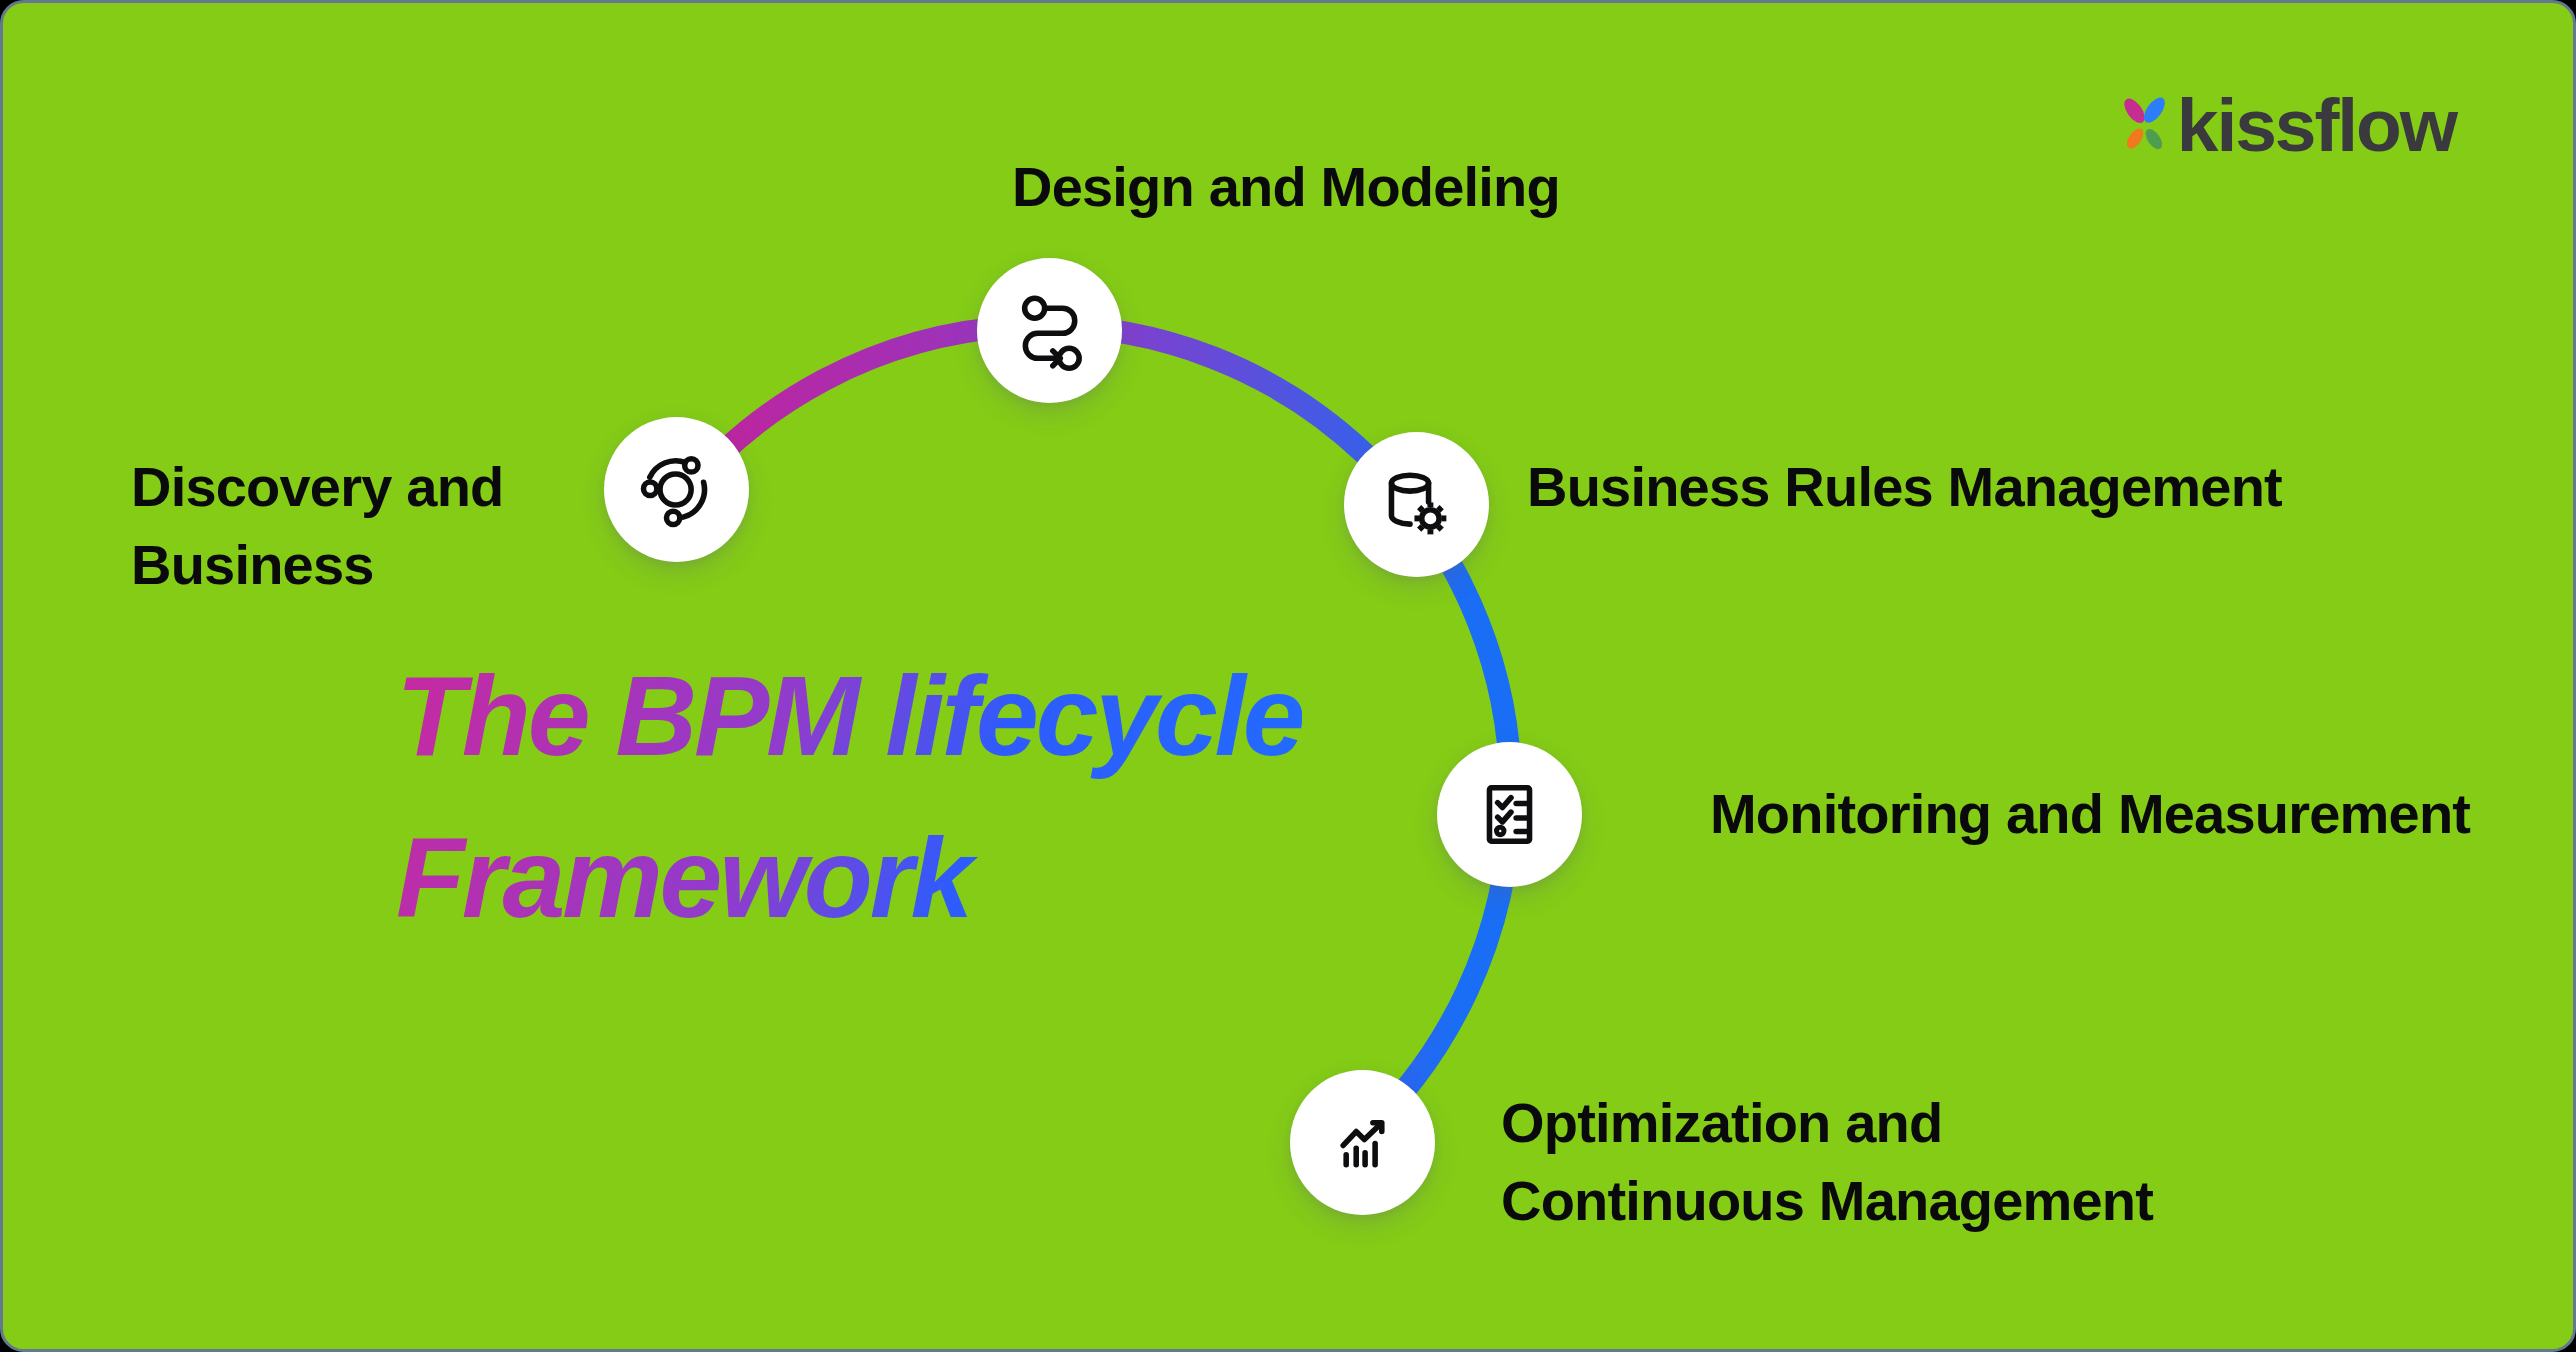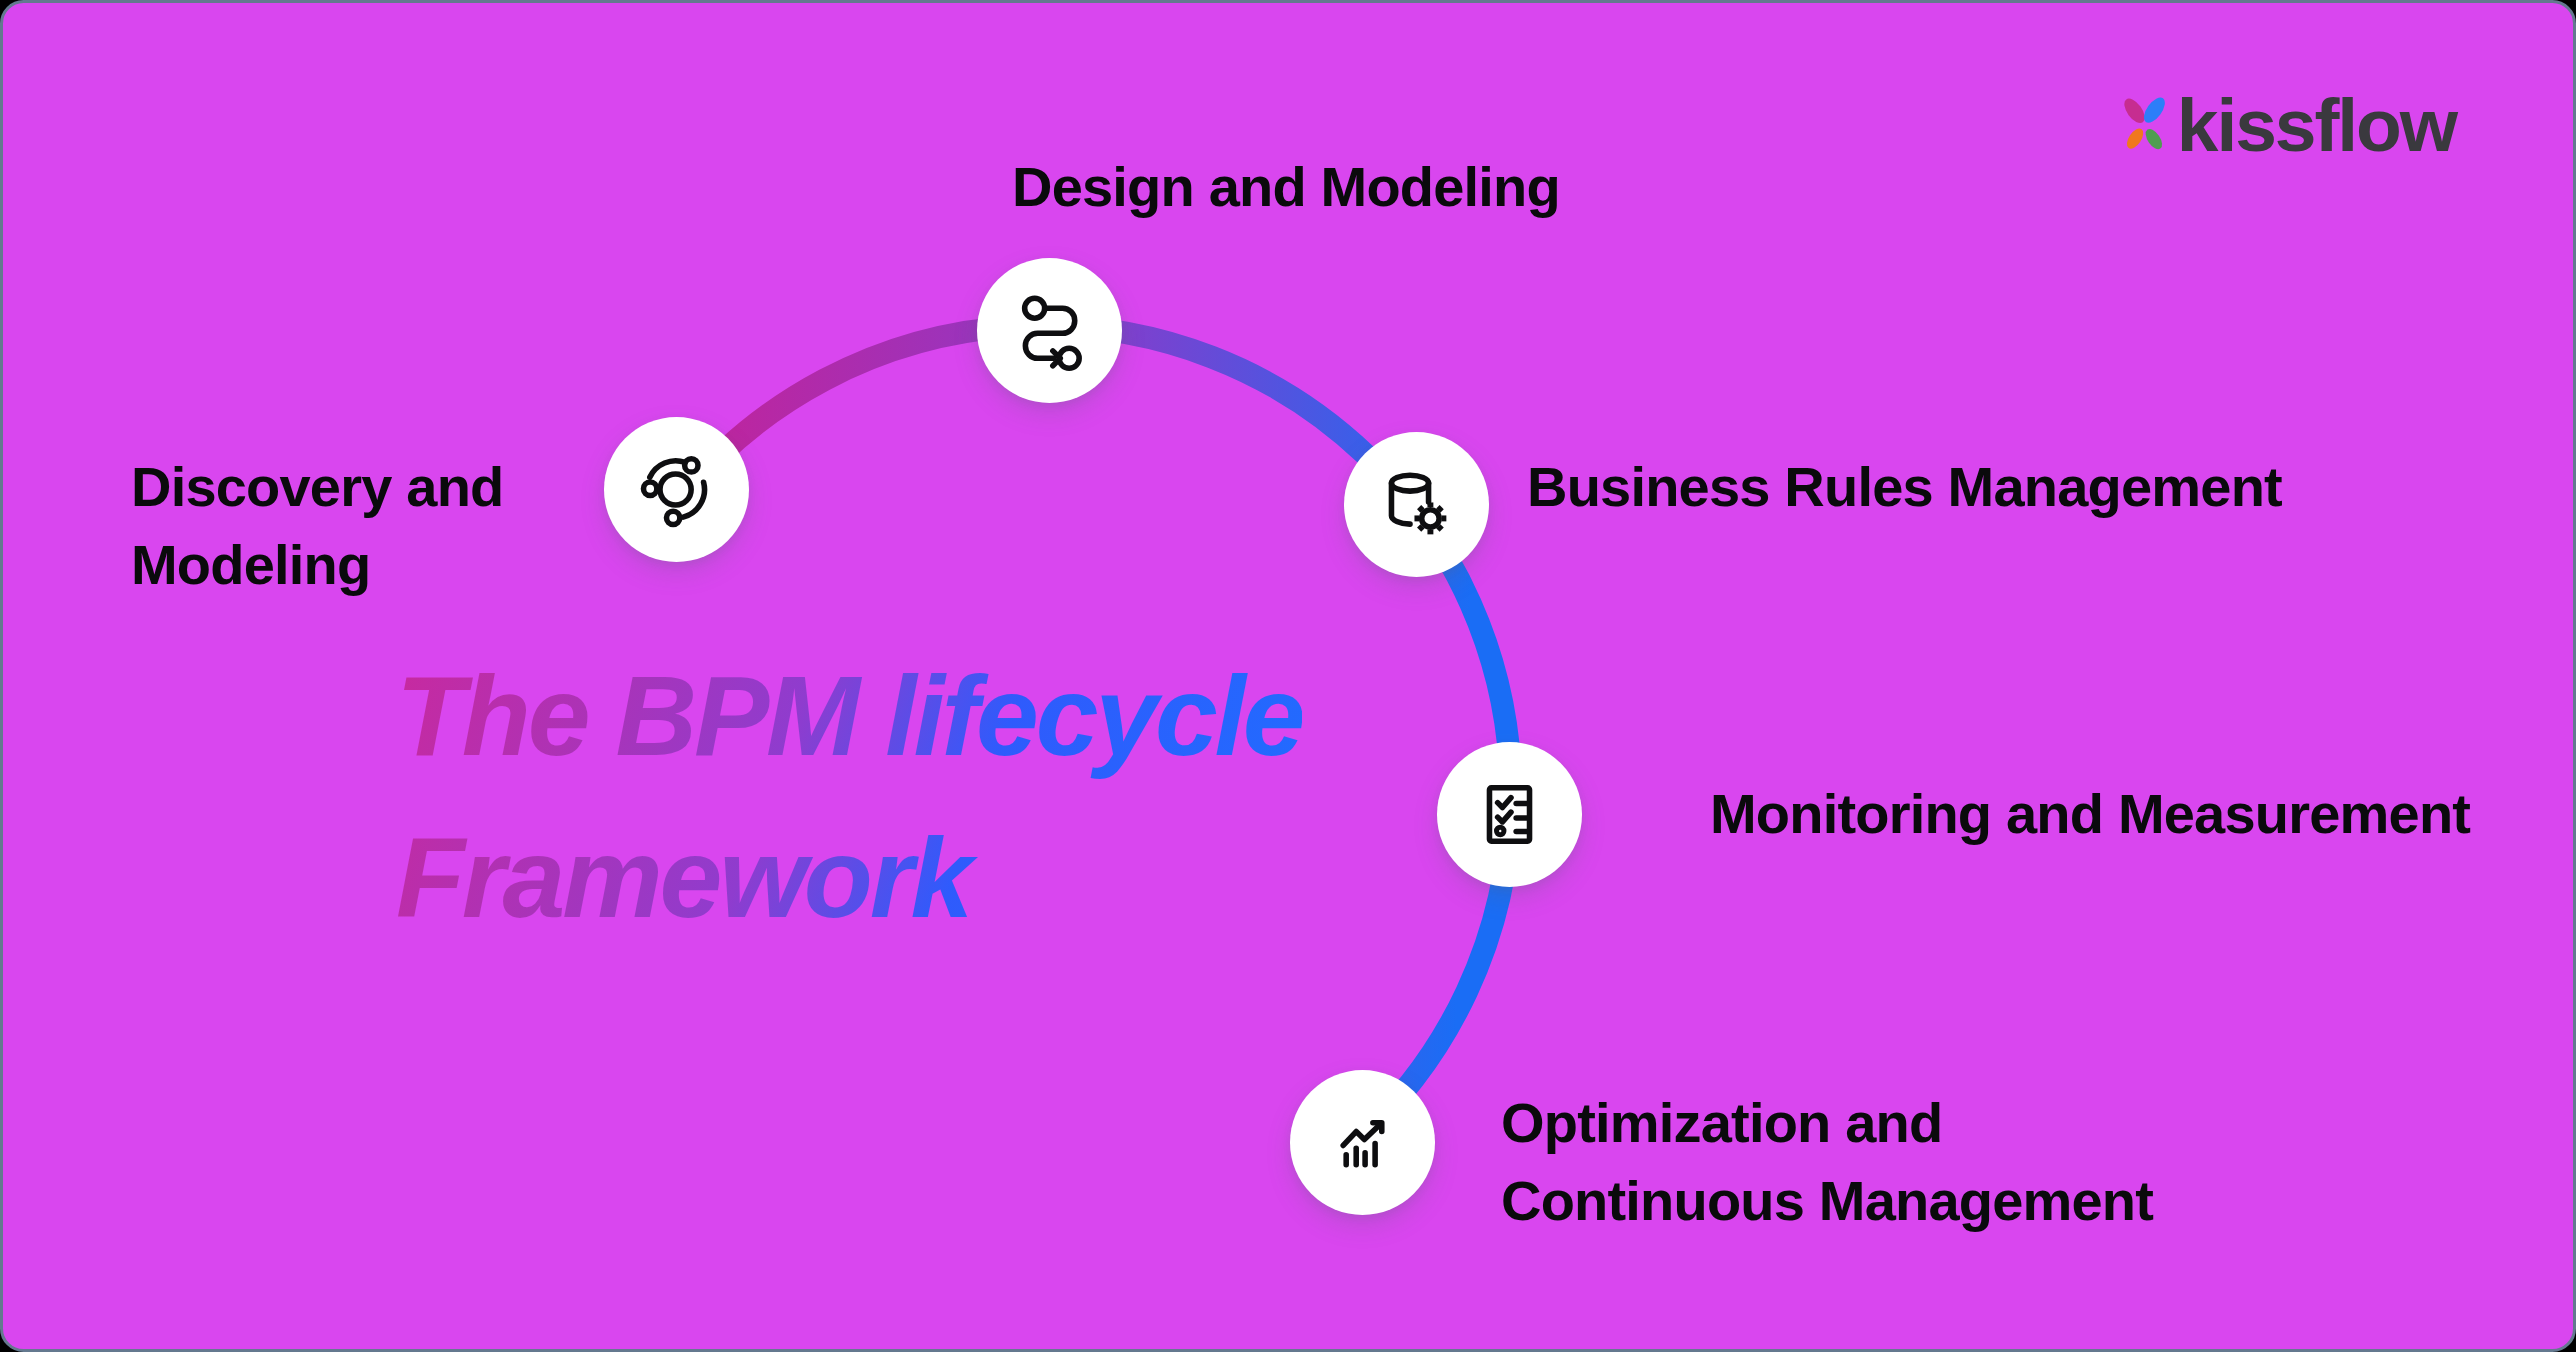--- a/index.html
+++ b/index.html
@@ -1,20 +1,20 @@
 <!DOCTYPE html>
 <html style="font-size:8.6px"><head>
 <meta charset="utf-8">
 <style>
   html,body{margin:0;padding:0;background:#000;}
   .card{
     position:relative;
     width:2576px;height:1352px;
     box-sizing:border-box;
-    background:#d946ef;
+    background:#84cc16;
     border:3.2px solid #64798F;
     border-radius:23.6px;
     overflow:hidden;
     font-family:"Liberation Sans", sans-serif;
   }
   .arc-svg{position:absolute;left:0;top:0;width:2576px;height:1352px;}
   .stage-circle{
     position:absolute;width:145px;height:145px;border-radius:50%;
     background:#ffffff;
     box-shadow:0 10.7px 23.6px rgba(90,100,122,.22), 0 3.2px 7.5px rgba(90,100,122,.13);
@@ -131,21 +131,21 @@
       <path d="M20.6 27.1 V36"></path>
       <path d="M25.4 29.6 V36"></path>
       <path d="M30.8 24.6 V36"></path>
     </svg>
   </div>
 
   <div class="stage-label label-design">Design and Modeling</div>
 
   <div class="stage-label label-discovery">
     <div>Discovery and</div>
-    <div>Modeling</div>
+    <div>Business</div>
   </div>
 
   <div class="stage-label label-business">Business Rules Management</div>
 
   <div class="stage-label label-monitoring">Monitoring and Measurement</div>
 
   <div class="stage-label label-optimization">
     <div>Optimization and</div>
     <div>Continuous Management</div>
   </div>

